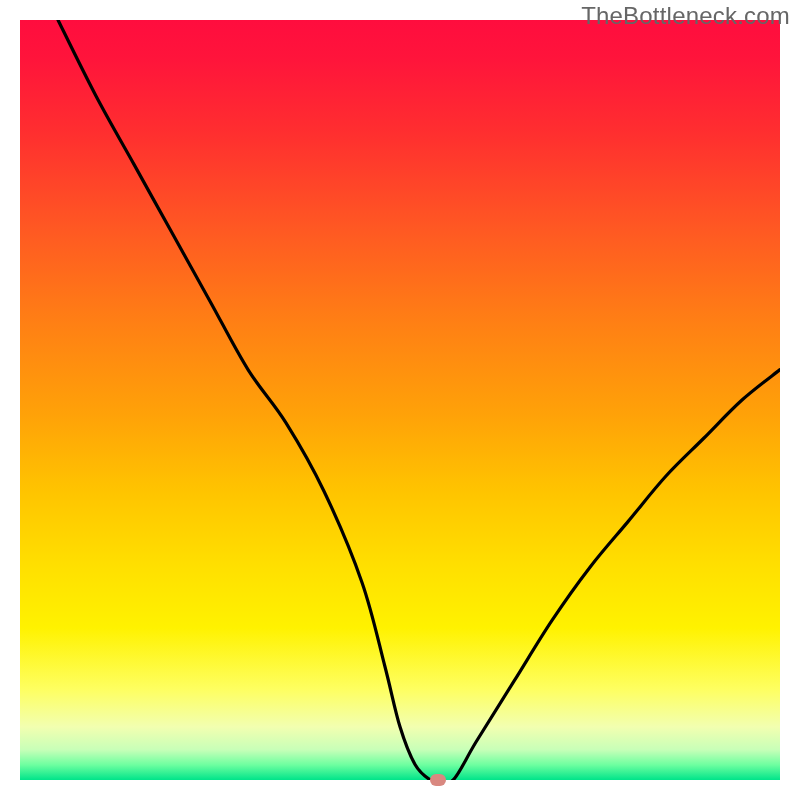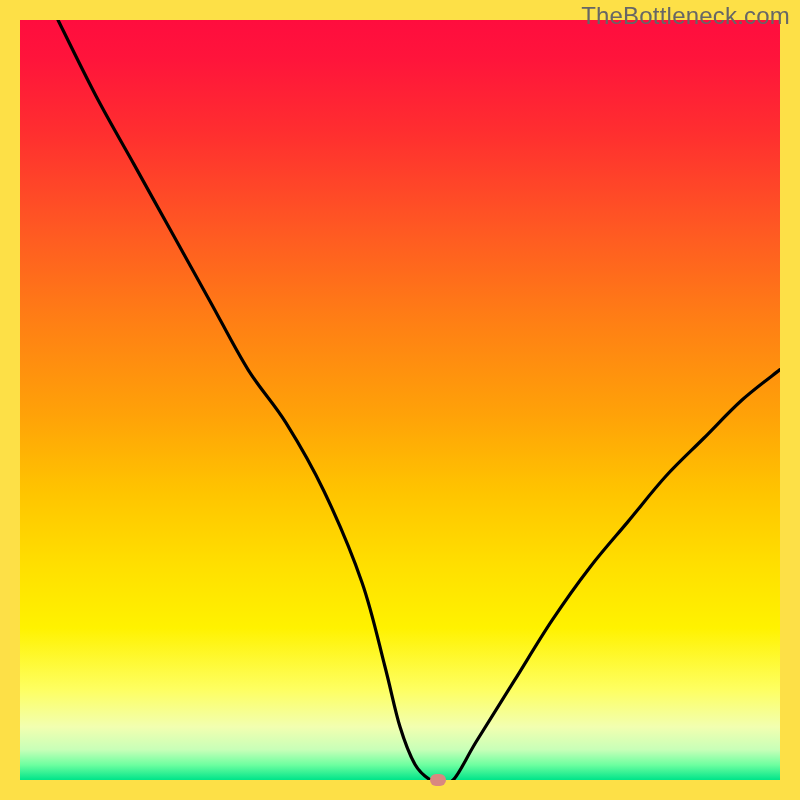--- a/index.html
+++ b/index.html
@@ -1,21 +1,21 @@
 <!DOCTYPE html>
 <html><head>
 <meta charset="utf-8">
 <style>
   * { margin: 0; padding: 0; box-sizing: border-box; }
   html, body { width: 800px; height: 800px; overflow: hidden; background: #000; }
   .frame {
     position: relative;
     width: 800px;
     height: 800px;
-    background: #fde047;
+    background: #ffffff;
   }
   .watermark {
     position: absolute;
     top: 2px;
     right: 10px;
     font-family: Arial, Helvetica, sans-serif;
     font-size: 24px;
     font-weight: 500;
     color: #666;
     letter-spacing: 0.2px;

